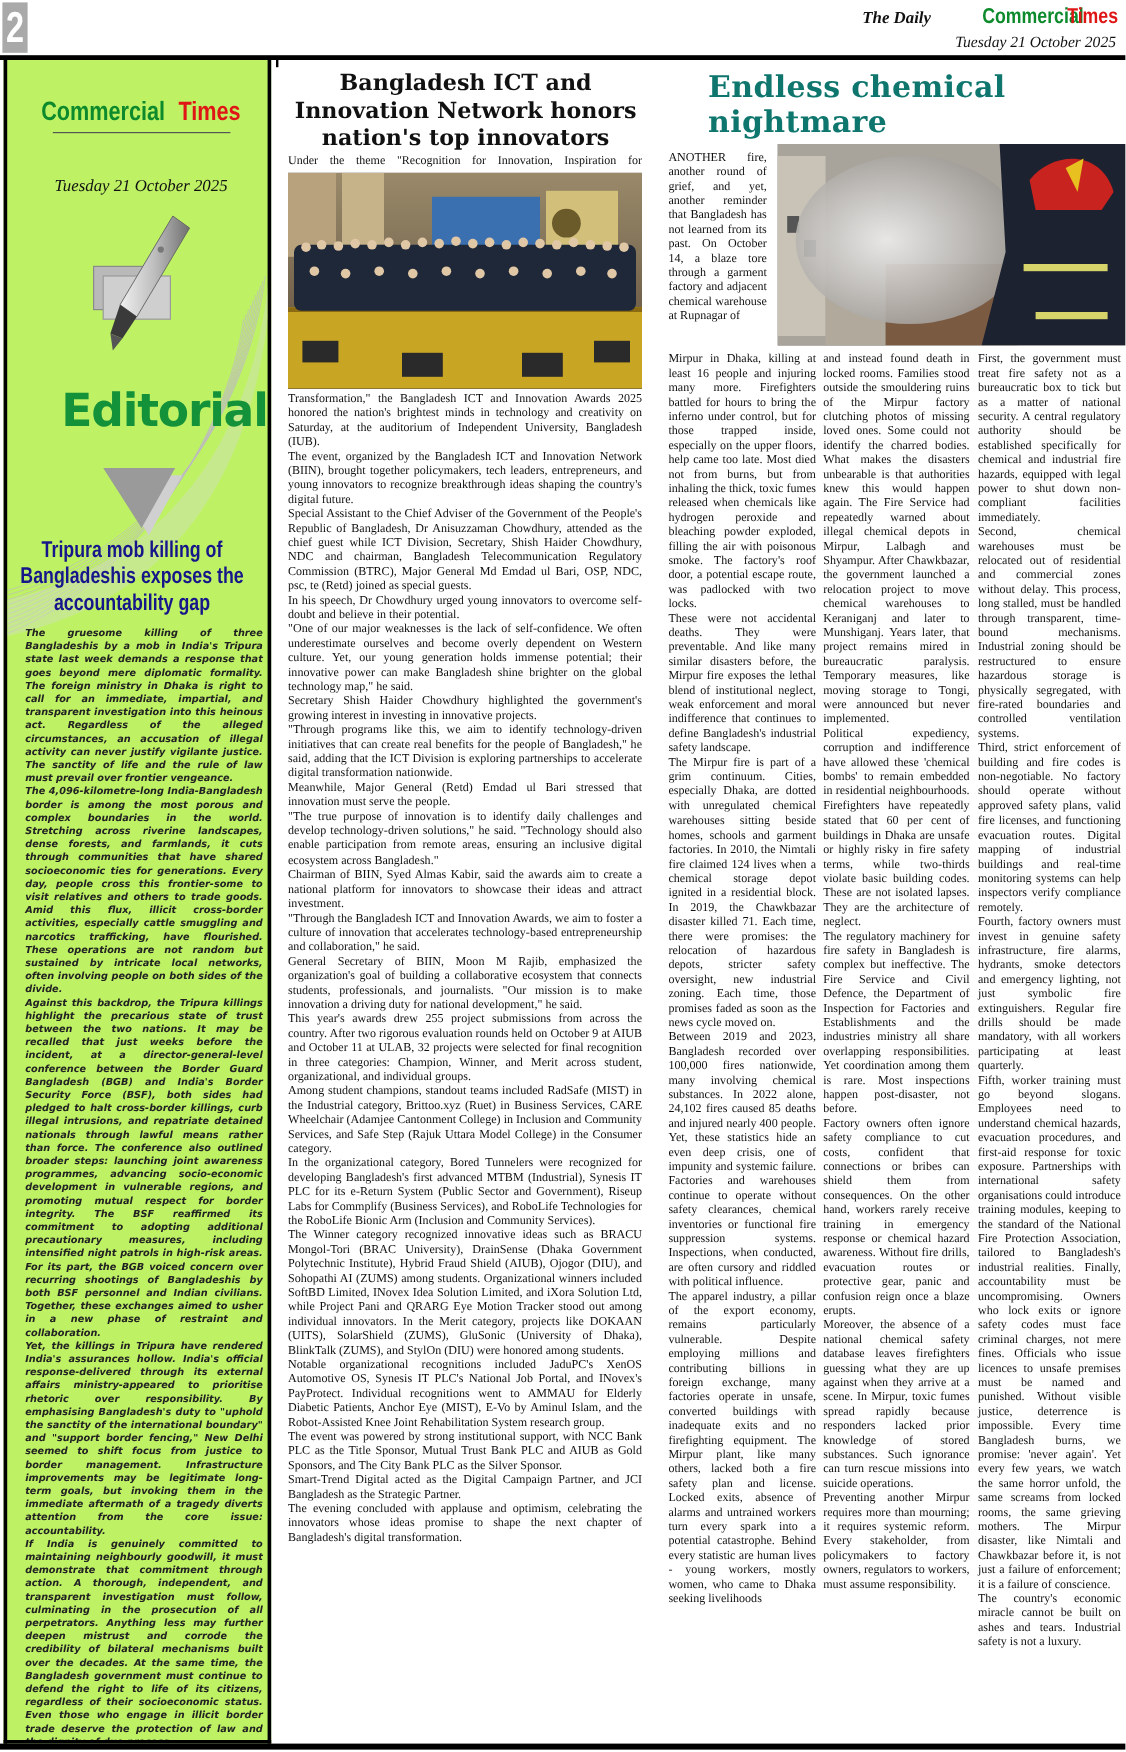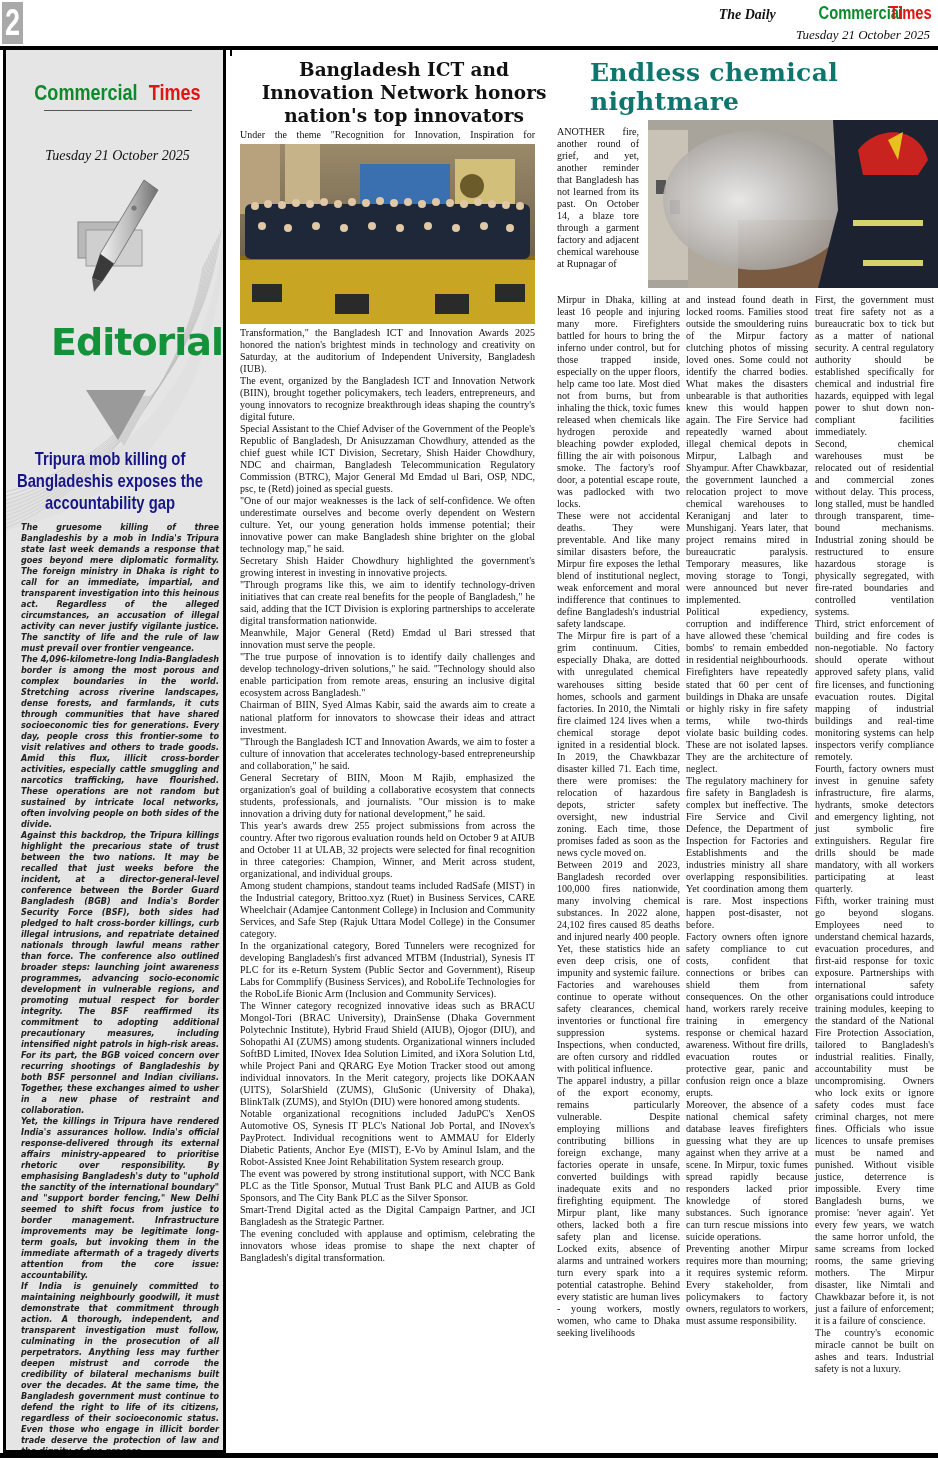--- a/index.html
+++ b/index.html
@@ -31,21 +31,21 @@
   }
   .masthead-date {
     position: absolute; right: 8px; top: 27px; font-family: "Liberation Serif", serif;
     font-style: italic; font-size: 13px;
   }
   .masthead-rule { position: absolute; left: 0; top: 46px; width: 938px; height: 4px; background: #000; }
 
   
   .sidebar {
     position: absolute; left: 3px; top: 50px; width: 223px; height: 1403px;
-    border: 3px solid #000; border-top: none; background: #e5e5e5; overflow: hidden;
+    border: 3px solid #000; border-top: none; background: #bef264; overflow: hidden;
   }
   .sidebar .swoosh { position: absolute; left: 0; top: 180px; width: 220px; height: 300px; }
   .sidebar-logo {
     position: absolute; left: 0; width: 217px; top: 30px; text-align: center;
     font-family: "Liberation Sans", sans-serif; font-weight: bold; font-size: 22px;
   }
   .sidebar-logo .c { color: #0d8a2c; display: inline-block; transform: scaleX(0.82); }
   .sidebar-logo .t { color: #e01515; display: inline-block; transform: scaleX(0.82); margin-left: -12px; }
   .sidebar-logo-rule { position: absolute; left: 38px; top: 60px; width: 148px; height: 1px; background: #555; }
   .sidebar-date {
@@ -69,21 +69,21 @@
     font-family: "DejaVu Sans", sans-serif; font-style: italic; font-weight: bold;
     font-size: 8.1px; line-height: 11px; color: #222; text-align: justify;
   }
   .editorial-body p { margin: 0; }
 
   
   .divider-v { position: absolute; top: 50px; width: 1px; background: #000; }
 
   
   .ict-headline {
-    position: absolute; left: 248px; top: 58px; width: 312px; text-align: center;
+    position: absolute; left: 232px; top: 58px; width: 312px; text-align: center;
     font-family: "DejaVu Serif", serif; font-weight: bold; font-size: 18.5px; line-height: 23px; color: #111;
   }
   .ict-lead {
     position: absolute; left: 240px; top: 129px; width: 295px; font-family: "Liberation Serif", serif;
     font-size: 10px; line-height: 12px; text-align: justify; text-align-last: justify;
   }
   .ict-photo {
     position: absolute; left: 240px; top: 144px; width: 295px; height: 180px; overflow: hidden;
     background: #3a3226;
   }
@@ -247,20 +247,21 @@
       <rect x="195" y="150" width="34" height="20"></rect>
         <rect x="255" y="140" width="30" height="18"></rect>
     </g>
   </svg>
 </div>
 
 <div class="ict-body">
   <p>Transformation," the Bangladesh ICT and Innovation Awards 2025 honored the nation's brightest minds in technology and creativity on Saturday, at the auditorium of Independent University, Bangladesh (IUB).</p>
   <p>The event, organized by the Bangladesh ICT and Innovation Network (BIIN), brought together policymakers, tech leaders, entrepreneurs, and young innovators to recognize breakthrough ideas shaping the country's digital future.</p>
   <p>Special Assistant to the Chief Adviser of the Government of the People's Republic of Bangladesh, Dr Anisuzzaman Chowdhury, attended as the chief guest while ICT Division, Secretary, Shish Haider Chowdhury, NDC and chairman, Bangladesh Telecommunication Regulatory Commission (BTRC), Major General Md Emdad ul Bari, OSP, NDC, psc, te (Retd) joined as special guests.</p>
+  <p>In his speech, Dr Chowdhury urged young innovators to overcome self-doubt and believe in their potential.</p>
   <p>"One of our major weaknesses is the lack of self-confidence. We often underestimate ourselves and become overly dependent on Western culture. Yet, our young generation holds immense potential; their innovative power can make Bangladesh shine brighter on the global technology map," he said.</p>
   <p>Secretary Shish Haider Chowdhury highlighted the government's growing interest in investing in innovative projects.</p>
   <p>"Through programs like this, we aim to identify technology-driven initiatives that can create real benefits for the people of Bangladesh," he said, adding that the ICT Division is exploring partnerships to accelerate digital transformation nationwide.</p>
   <p>Meanwhile, Major General (Retd) Emdad ul Bari stressed that innovation must serve the people.</p>
   <p>"The true purpose of innovation is to identify daily challenges and develop technology-driven solutions," he said. "Technology should also enable participation from remote areas, ensuring an inclusive digital ecosystem across Bangladesh."</p>
   <p>Chairman of BIIN, Syed Almas Kabir, said the awards aim to create a national platform for innovators to showcase their ideas and attract investment.</p>
   <p>"Through the Bangladesh ICT and Innovation Awards, we aim to foster a culture of innovation that accelerates technology-based entrepreneurship and collaboration," he said.</p>
   <p>General Secretary of BIIN, Moon M Rajib, emphasized the organization's goal of building a collaborative ecosystem that connects students, professionals, and journalists. "Our mission is to make innovation a driving duty for national development," he said.</p>
   <p>This year's awards drew 255 project submissions from across the country. After two rigorous evaluation rounds held on October 9 at AIUB and October 11 at ULAB, 32 projects were selected for final recognition in three categories: Champion, Winner, and Merit across student, organizational, and individual groups.</p>
   <p>Among student champions, standout teams included RadSafe (MIST) in the Industrial category, Brittoo.xyz (Ruet) in Business Services, CARE Wheelchair (Adamjee Cantonment College) in Inclusion and Community Services, and Safe Step (Rajuk Uttara Model College) in the Consumer category.</p>

